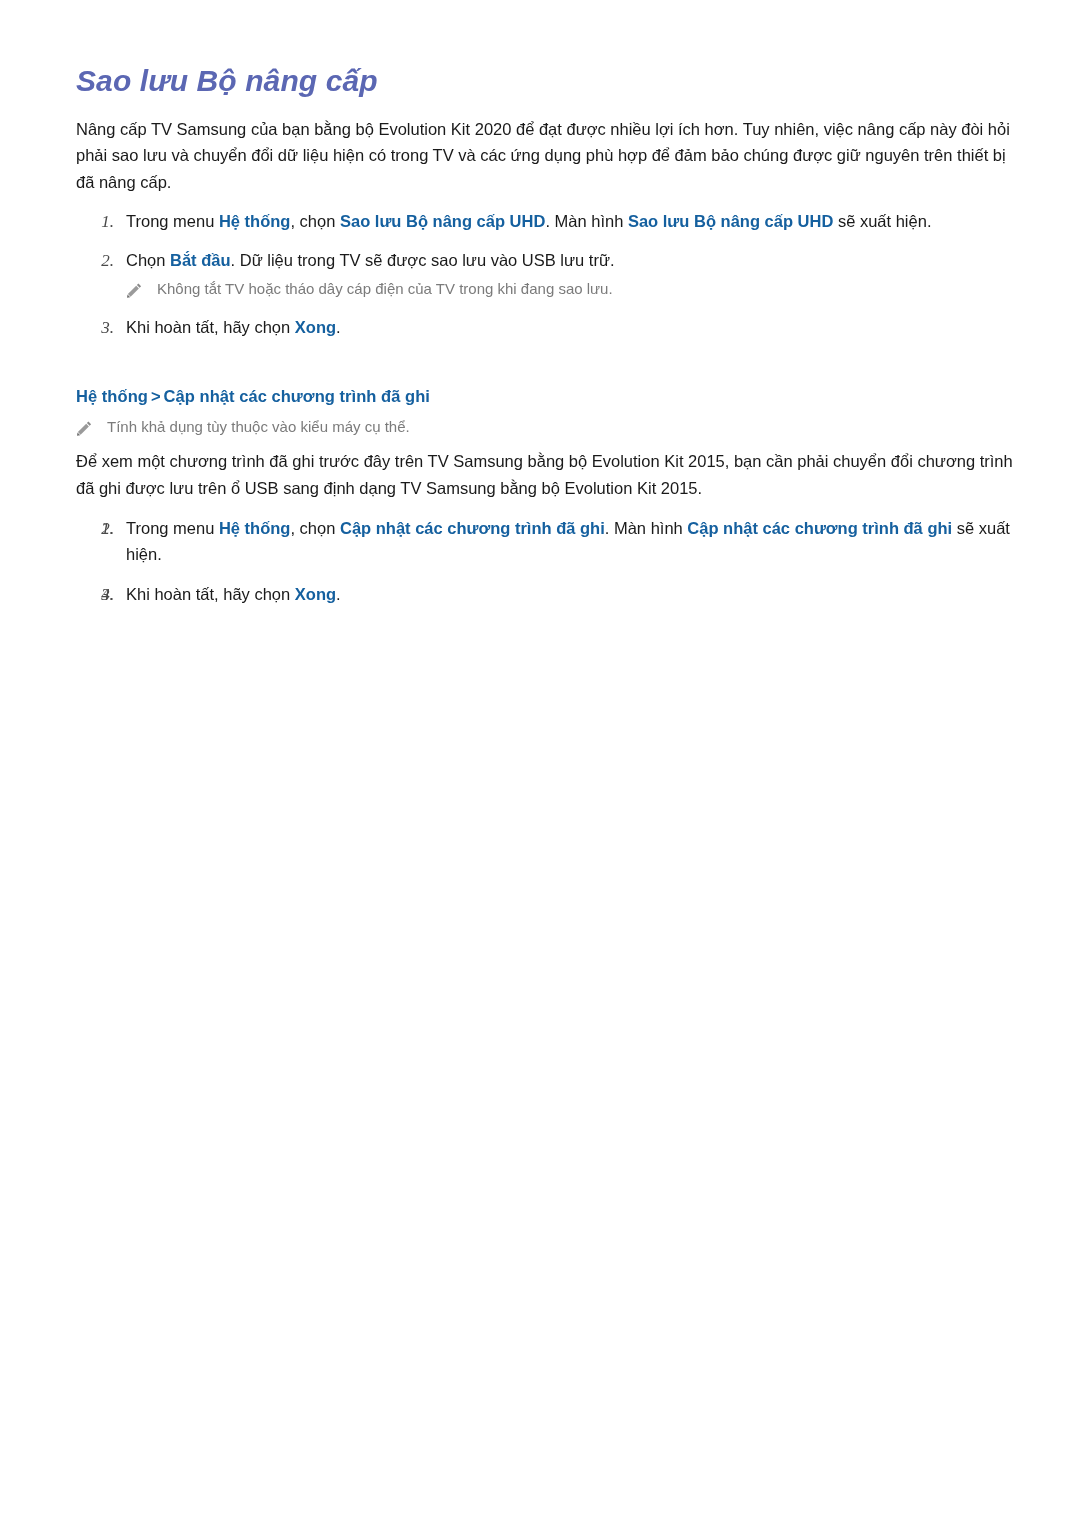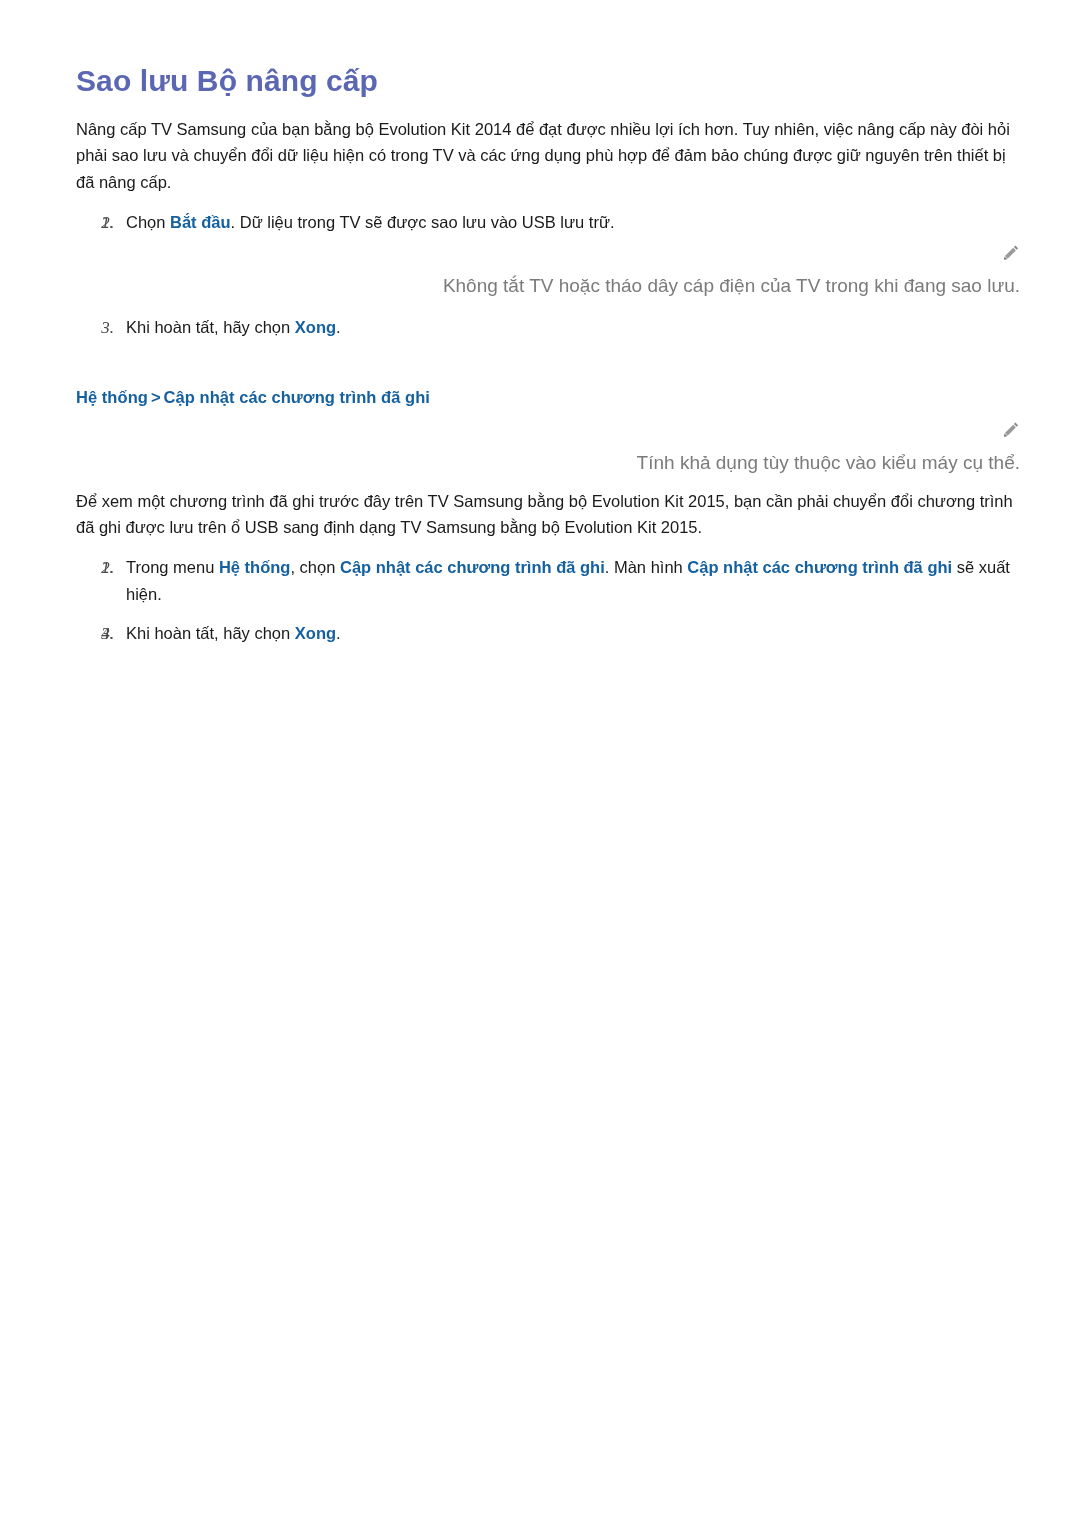--- a/index.html
+++ b/index.html
@@ -23,20 +23,21 @@
   }
 
   
   .section-title {
     font-size: 30px;
     font-weight: bold;
     color: #5b67b3;
     letter-spacing: 0.1px;
     line-height: 1.25;
     margin: 0 0 16px 0;
+    font-style: italic;
   }
   .section-2 .section-title {
     margin-bottom: 18px;
   }
 
   .breadcrumb {
     font-size: 16.5px;
     font-weight: bold;
     color: #15609f;
     line-height: 1.3;
@@ -89,27 +90,26 @@
     text-align: right;
     font-family: "Liberation Serif", "DejaVu Serif", serif;
     font-style: italic;
     font-size: 17px;
     color: #4a4a4a;
   }
 
   
   .note {
     display: flex;
-    align-items: flex-end;
+    align-items: center;
     gap: 14px;
     margin: 12px 0 10px 0;
     color: #7b7b7b;
-    font-size: 19px;
+    font-size: 15px;
     line-height: 1.5;
-    flex-direction: column;
   }
   .note.tight  { margin: 4px 0 0 0; }
   .note .pencil-icon {
     flex: 0 0 auto;
     width: 17px;
     height: 17px;
     margin-top: 2px;
   }
   .note .note-text { display: block; }
 
@@ -118,26 +118,27 @@
 </head>
 <body>
 
 <div class="page">
 
   <section class="section-1">
 
     <h1 class="section-title">Sao lưu Bộ nâng cấp</h1>
 
 
-    <p class="para lead">Nâng cấp TV Samsung của bạn bằng bộ Evolution Kit 2014 để đạt được nhiều lợi ích hơn. Tuy nhiên, việc nâng cấp này đòi hỏi phải sao lưu và chuyển đổi dữ liệu hiện có trong TV và các ứng dụng phù hợp để đảm bảo chúng được giữ nguyên trên thiết bị đã nâng cấp.</p>
+    <p class="para lead">Nâng cấp TV Samsung của bạn bằng bộ Evolution Kit 2020 để đạt được nhiều lợi ích hơn. Tuy nhiên, việc nâng cấp này đòi hỏi phải sao lưu và chuyển đổi dữ liệu hiện có trong TV và các ứng dụng phù hợp để đảm bảo chúng được giữ nguyên trên thiết bị đã nâng cấp.</p>
 
     <ol class="steps">
 
       <li>
         <span class="num">1.</span>
+        <span class="step-text">Trong menu <b class="kw">Hệ thống</b>, chọn <b class="kw">Sao lưu Bộ nâng cấp UHD</b>. Màn hình <b class="kw">Sao lưu Bộ nâng cấp UHD</b> sẽ xuất hiện.</span>
       </li>
 
       <li>
         <span class="num">2.</span>
         <span class="step-text">Chọn <b class="kw">Bắt đầu</b>. Dữ liệu trong TV sẽ được sao lưu vào USB lưu trữ.</span>
         <div class="note tight">
           <span class="pencil-icon">
             <svg viewBox="0 0 17 17" width="17" height="17" aria-hidden="true">
               <g fill="#8a8a8a">
                 <path d="M12.4 1.6 L15.1 4.3 L13.6 5.8 L10.9 3.1 Z"></path>

